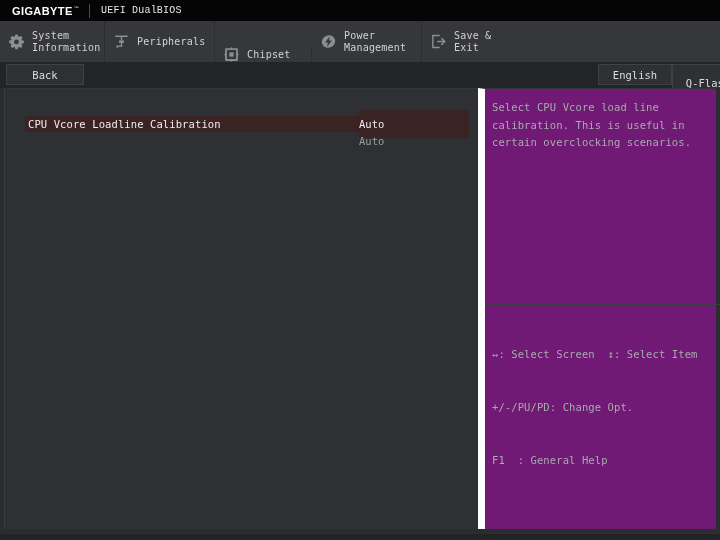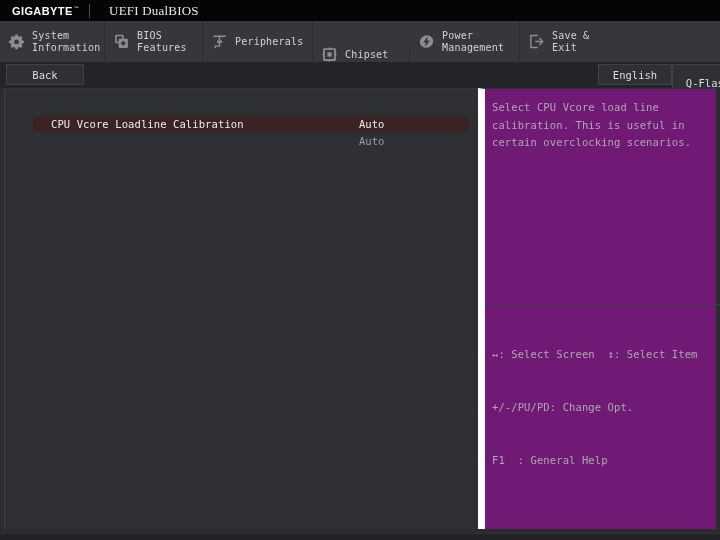--- a/index.html
+++ b/index.html
@@ -40,24 +40,24 @@
     vertical-align: super;
     color: #cfcfcf;
     margin-left: 1px;
   }
   #brand-sep {
     width: 1px; height: 14px;
     background: #4c4c4c;
     margin-left: 10px;
   }
   #uefi-title {
-    font-family: Liberation Serif, serif;
-    font-size: 13px;
+    font-family: Liberation Mono, monospace;
+    font-size: 10px;
     color: #e8e8e8;
-    margin-left: 19px;
+    margin-left: 11px;
     letter-spacing: 0.2px;
   }
 
   
   #tabstrip {
     position: absolute;
     left: 0; top: 21px;
     width: 720px; height: 41px;
     background: #36373b;
     display: flex;
@@ -174,36 +174,36 @@
     width: 100%;
   }
   .srow {
     position: relative;
     height: 17px;
     display: flex;
     align-items: center;
   }
   .srow .slabel {
     position: absolute;
-    left: 28px;
+    left: 20px;
     width: 340px;
     height: 16px;
     display: flex;
     align-items: center;
-    padding-left: 18px;
+    padding-left: 3px;
     box-sizing: border-box;
     font-size: 10.5px;
     color: #9c9da1;
     letter-spacing: 0.1px;
   }
   .srow .svalue {
     position: absolute;
     left: 354px;
     width: 110px;
-    height: 16px;
+    height: 28px;
     display: flex;
     align-items: center;
     box-sizing: border-box;
     font-size: 10.5px;
     color: #9c9da1;
   }
   .srow.selected .slabel {
     background: #3a2322;
     color: #f0eeee;
   }
@@ -276,33 +276,20 @@
       <span class="ticon">
         <svg width="17" height="17" viewBox="0 0 24 24" fill="#8d8e92">
           <path d="M13.6 2h-3.2l-.5 2.5c-.6.2-1.2.5-1.7.8L5.9 4.1 3.6 6.4l1.2 2.3c-.3.5-.6 1.1-.8 1.7L1.5 11v3.2l2.5.5c.2.6.5 1.2.8 1.7l-1.2 2.3 2.3 2.3 2.3-1.2c.5.3 1.1.6 1.7.8l.5 2.4h3.2l.5-2.4c.6-.2 1.2-.5 1.7-.8l2.3 1.2 2.3-2.3-1.2-2.3c.3-.5.6-1.1.8-1.7l2.5-.5V11l-2.5-.5c-.2-.6-.5-1.2-.8-1.7l1.2-2.3-2.3-2.3-2.3 1.2c-.5-.3-1.1-.6-1.7-.8L13.6 2z"></path>
           <circle cx="12" cy="12.6" r="3.4" fill="#36373b"></circle>
         </svg>
       </span>
       <span class="tlabel">System
 Information</span>
     </div>
 
-    <div class="tab" id="tab-bios">
-      <span class="ticon">
-        <svg width="17" height="17" viewBox="0 0 24 24">
-          <rect x="3" y="2.5" width="12" height="12" rx="1.5" fill="#8d8e92"></rect>
-          <rect x="5.2" y="4.7" width="7.6" height="7.6" rx="1" fill="#36373b"></rect>
-          <rect x="8" y="8" width="13" height="13" rx="1.5" fill="#8d8e92"></rect>
-          <rect x="13.2" y="11" width="2.6" height="7" fill="#36373b"></rect>
-          <rect x="11" y="13.2" width="7" height="2.6" fill="#36373b"></rect>
-        </svg>
-      </span>
-      <span class="tlabel">BIOS
-Features</span>
-    </div>
 
     <div class="tab" id="tab-per">
       <span class="ticon">
         <svg width="17" height="17" viewBox="0 0 24 24" fill="none" stroke="#8d8e92" stroke-width="2">
           <path d="M4 4.5h16" stroke-linecap="round"></path>
           <path d="M12 4.5v6"></path>
           <path d="M8.5 10.5h7v3.5h-7z" fill="#8d8e92" stroke="none"></path>
           <path d="M12 14v4.5H6v2" stroke-linecap="round"></path>
         </svg>
       </span>

